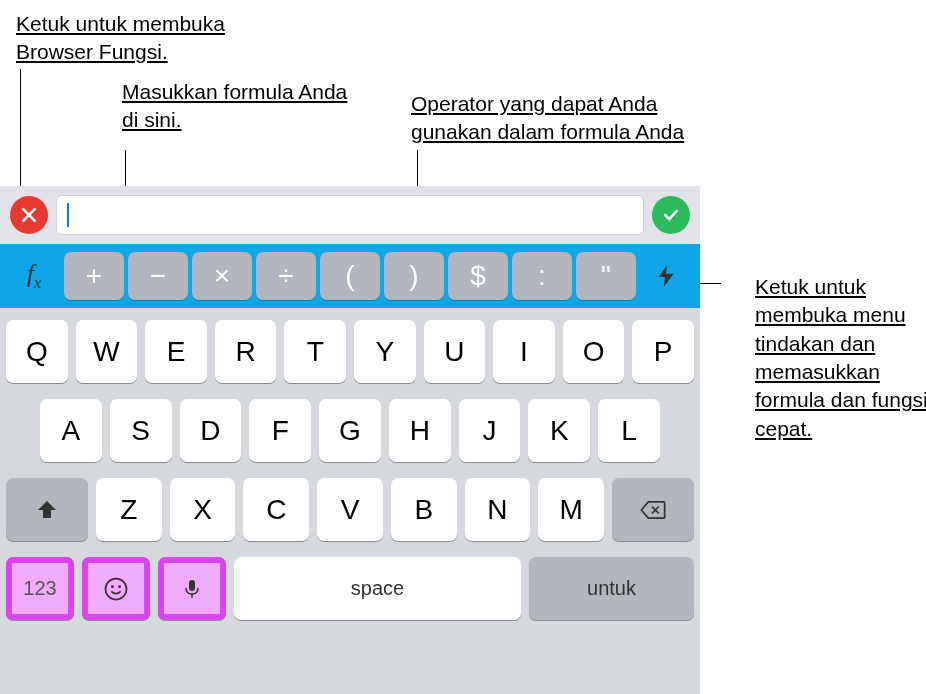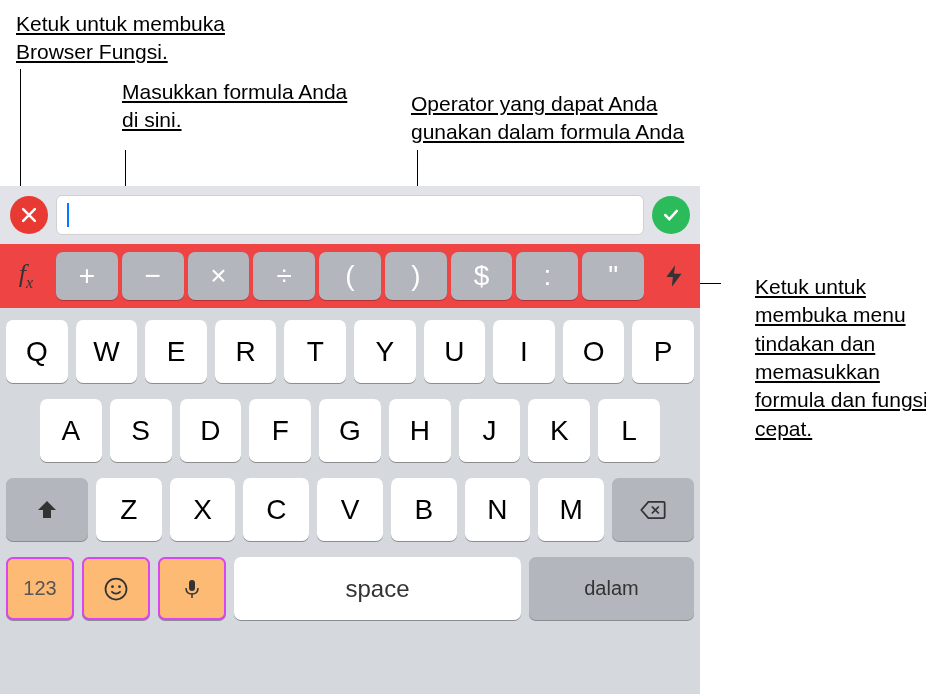--- a/index.html
+++ b/index.html
@@ -57,24 +57,24 @@
     .caret {
       width: 2px; height: 24px; background: #007aff;
     }
     
     .operator-row {
       position: absolute;
       left: 0;
       top: 244px;
       width: 700px;
       height: 64px;
-      background: #ef4444;
-      display: flex;
-      align-items: center;
-      padding: 0 0;
+      background: #0ea5e9;
+      display: flex;
+      align-items: center;
+      padding: 0 8px;
       gap: 4px;
     }
     .fx-btn {
       width: 52px; height: 48px;
       display: flex; align-items: center; justify-content: center;
       font-style: italic;
       font-size: 24px;
       color: #333;
     }
     .op-key {
@@ -121,27 +121,27 @@
       font-size: 28px;
       color: #000;
     }
     .letter-key { flex: 1; }
     .shift-key, .backspace-key {
       width: 82px;
       background: #b3b6bd;
     }
     .num-key, .emoji-key, .mic-key {
       width: 68px;
-      background: #fdba74;
-      border: 2px solid #d946ef;
+      background: #f0abfc;
+      border: 6px solid #d946ef;
     }
     .num-key { font-size: 20px; color: #555; }
     .space-key {
       flex: 1;
-      font-size: 24px;
+      font-size: 20px;
       color: #333;
     }
     .return-key {
       width: 165px;
       background: #b3b6bd;
       font-size: 20px;
       color: #333;
     }
     .bracket {
       position: absolute;
@@ -257,15 +257,15 @@
         </svg>
     </div>
     <div class="key mic-key">
       <svg viewBox="0 0 24 24" width="24" height="24">
           <rect x="9" y="3" width="6" height="11" rx="3" fill="#333"></rect>
           <path d="M6 11 Q6 17 12 17 Q18 17 18 11" fill="none" stroke="#333" stroke-width="1.5"></path>
           <line x1="12" y1="17" x2="12" y2="21" stroke="#333" stroke-width="1.5"></line>
         </svg>
     </div>
     <div class="key space-key">space</div>
-    <div class="key return-key">dalam</div>
+    <div class="key return-key">untuk</div>
   </div>
 </div>
 
 </body></html>

